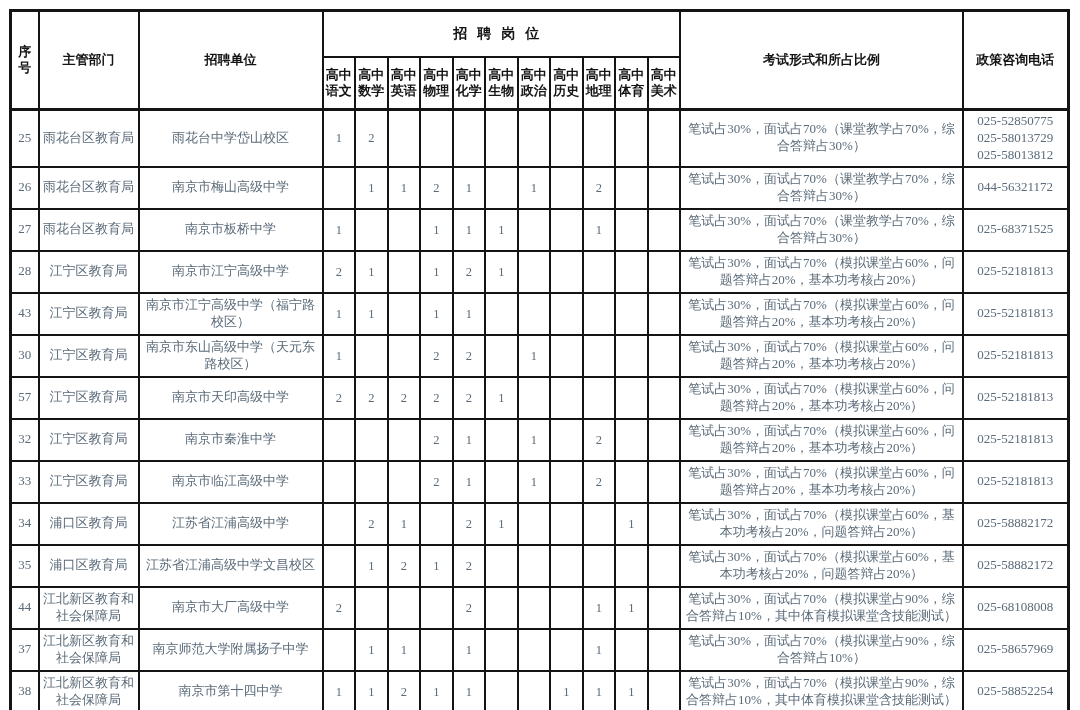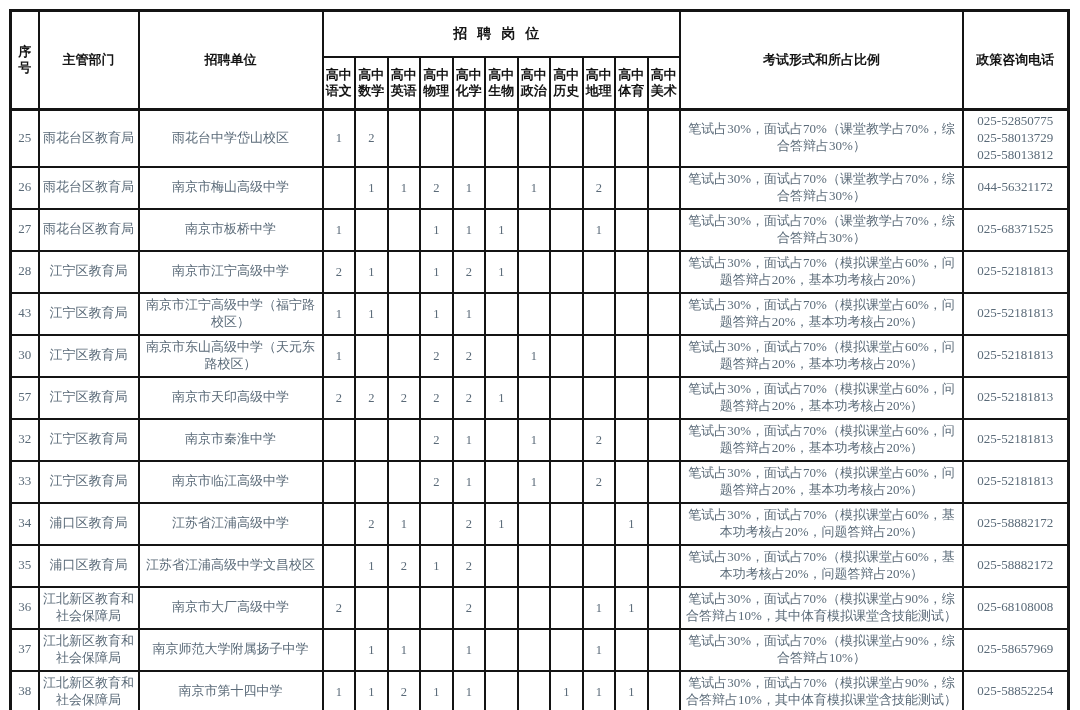--- a/index.html
+++ b/index.html
@@ -324,21 +324,21 @@
           <td class="td-num"></td>
           <td class="td-num"></td>
           <td class="td-num"></td>
           <td class="td-num"></td>
           <td class="td-num"></td>
           <td class="td-num"></td>
           <td class="td-exam">笔试占30%，面试占70%（模拟课堂占60%，基本功考核占20%，问题答辩占20%）</td>
           <td class="td-phone">025-58882172</td>
         </tr>
         <tr>
-          <td class="td-no">36</td>
+          <td class="td-no">44</td>
           <td class="td-dept">江北新区教育和社会保障局</td>
           <td class="td-unit">南京市大厂高级中学</td>
           <td class="td-num">2</td>
           <td class="td-num"></td>
           <td class="td-num"></td>
           <td class="td-num"></td>
           <td class="td-num">2</td>
           <td class="td-num"></td>
           <td class="td-num"></td>
           <td class="td-num"></td>

